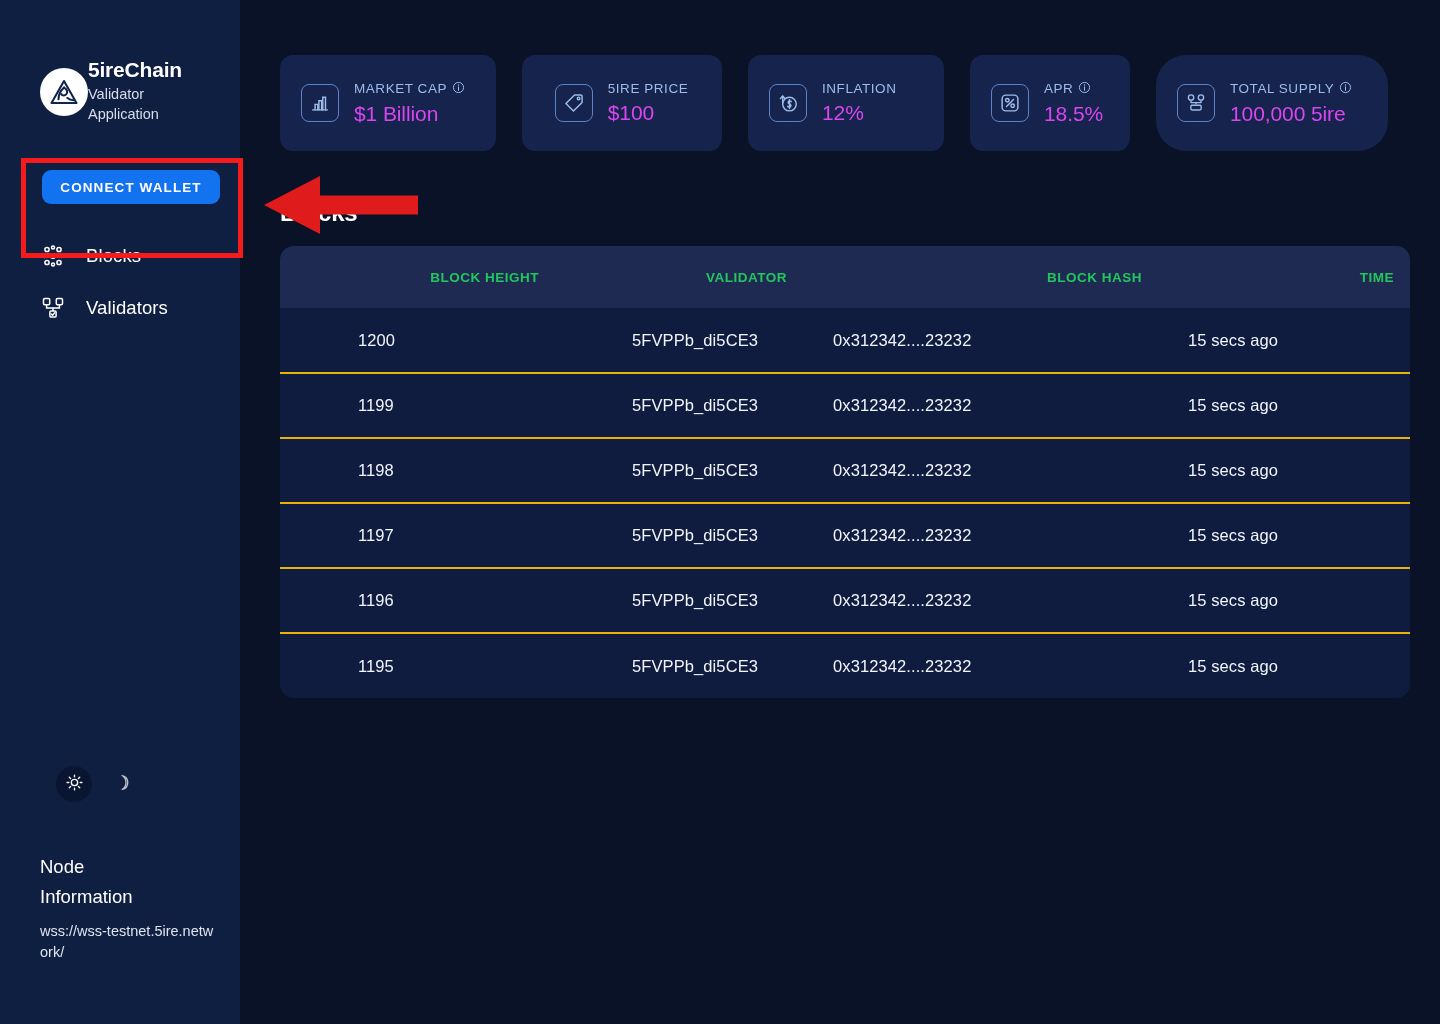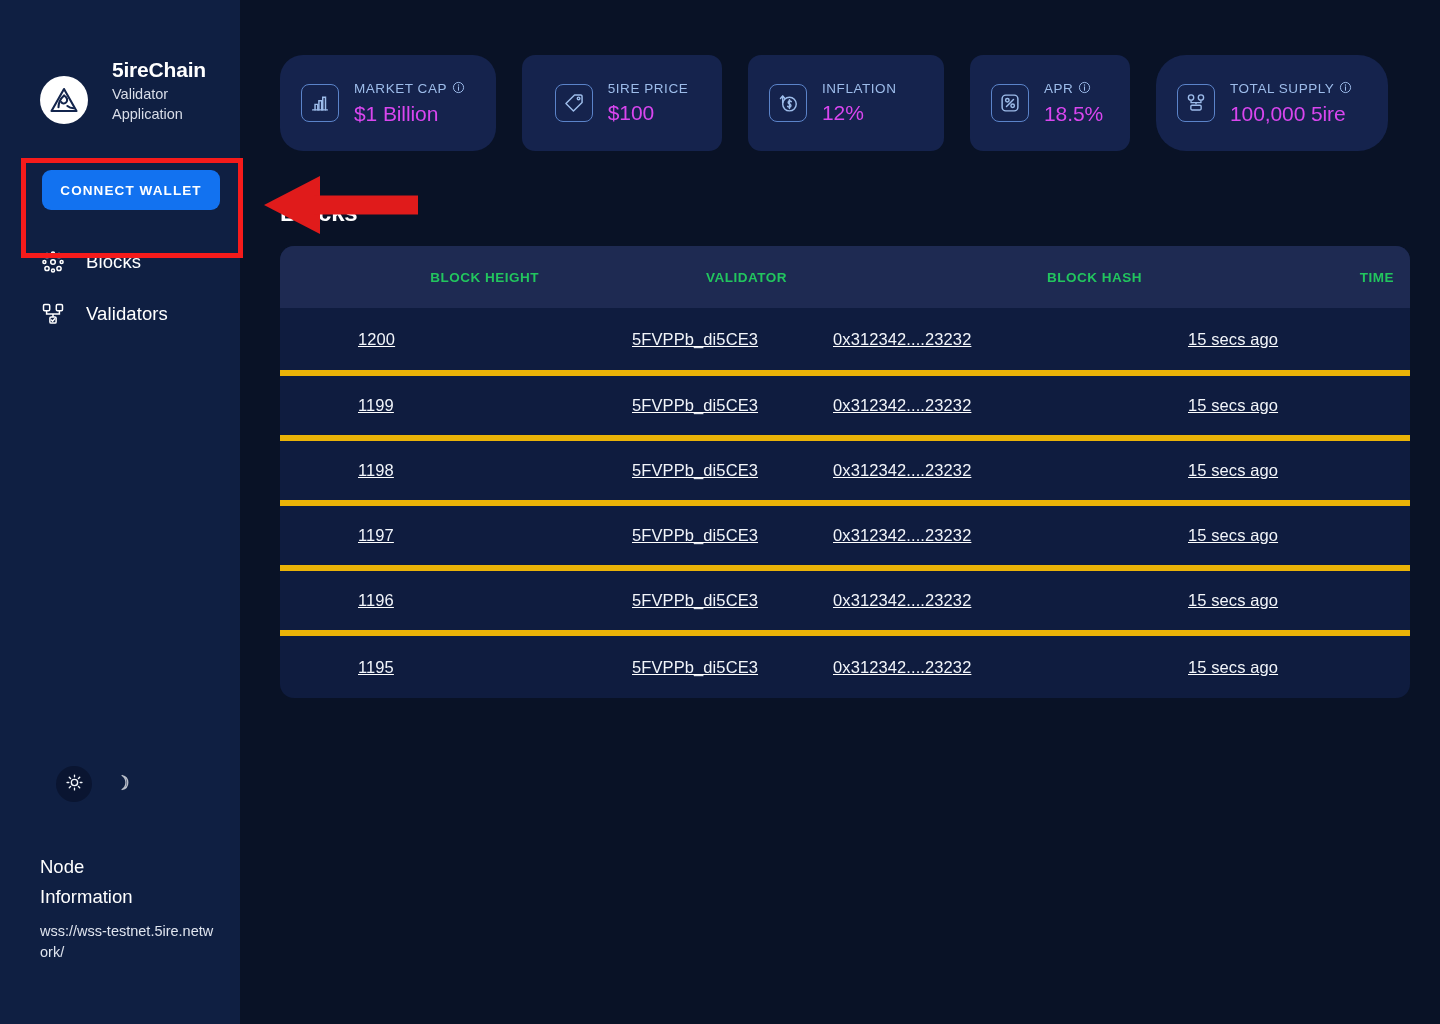--- a/index.html
+++ b/index.html
@@ -30,22 +30,22 @@
     height: 1024px;
     background: #0f1f42;
     flex: 0 0 240px;
     position: relative;
     display: flex;
     flex-direction: column;
   }
 
   .brand {
     display: flex;
-    align-items: flex-end;
-    gap: 24px;
+    align-items: center;
+    gap: 0;
     padding: 56px 0 0 40px;
   }
 
   .brand-logo {
     width: 48px;
     height: 48px;
     border-radius: 50%;
     background: #ffffff;
     flex: 0 0 48px;
     display: flex;
@@ -71,21 +71,21 @@
     margin-top: 3px;
     max-width: 110px;
   }
 
   .wallet-zone {
     padding: 46px 0 0 42px;
   }
 
   .connect-wallet {
     width: 178px;
-    height: 40px;
+    height: 34px;
     border: none;
     border-radius: 9px;
     background: #1272f0;
     color: #ffffff;
     font-family: "Liberation Sans", sans-serif;
     font-size: 13.5px;
     font-weight: bold;
     letter-spacing: 1.1px;
     cursor: pointer;
   }
@@ -183,21 +183,21 @@
   .stat-card {
     background: #15234d;
     border-radius: 13px;
     height: 96px;
     display: flex;
     align-items: center;
     gap: 15px;
     padding: 0 22px 0 21px;
   }
 
-  .stat-card.market    { flex: 0 0 216px; border-radius: 23px; }
+  .stat-card.market    { flex: 0 0 216px; }
   .stat-card.price     { flex: 0 0 200px; justify-content: center; }
   .stat-card.inflation { flex: 0 0 196px; }
   .stat-card.apr       { flex: 0 0 160px; }
   .stat-card.supply    { flex: 0 0 232px; border-radius: 30px; }
 
   .stat-icon-box {
     width: 38px;
     height: 38px;
     flex: 0 0 38px;
     border: 1.4px solid #5b83c9;
@@ -259,22 +259,22 @@
     letter-spacing: 0.5px;
     color: #22c55e;
     padding: 16px;
   }
 
   th.c1, td.c1 { width: 275px; padding-left: 78px; }
   th.c2, td.c2 { width: 248px; padding-left: 77px; }
   th.c3, td.c3 { width: 355px; padding-left: 30px; }
   th.c4, td.c4 { width: 252px; padding-left: 30px; }
 
-  tbody tr { height: 65px; text-decoration: underline; }
-  tbody tr + tr { border-top: 6px solid #eab308; padding-left: 12px; }
+  tbody tr { height: 65px; }
+  tbody tr + tr { border-top: 2px solid #eab308; padding-left: 12px; }
 
   tbody td {
     font-size: 16.5px;
     color: #f2f5fa;
     letter-spacing: 0.1px;
     padding: 0;
   }
 
   
   .annot-box {

